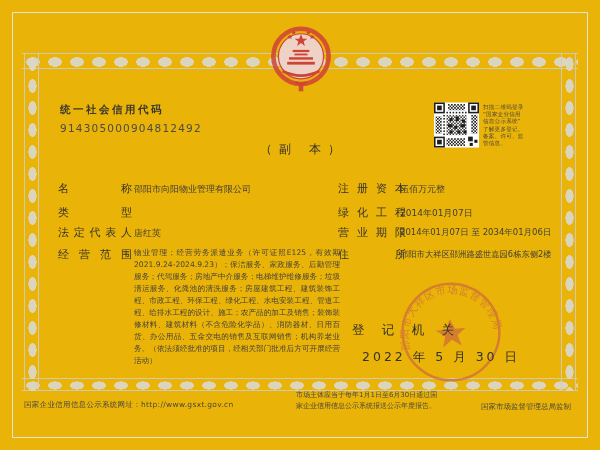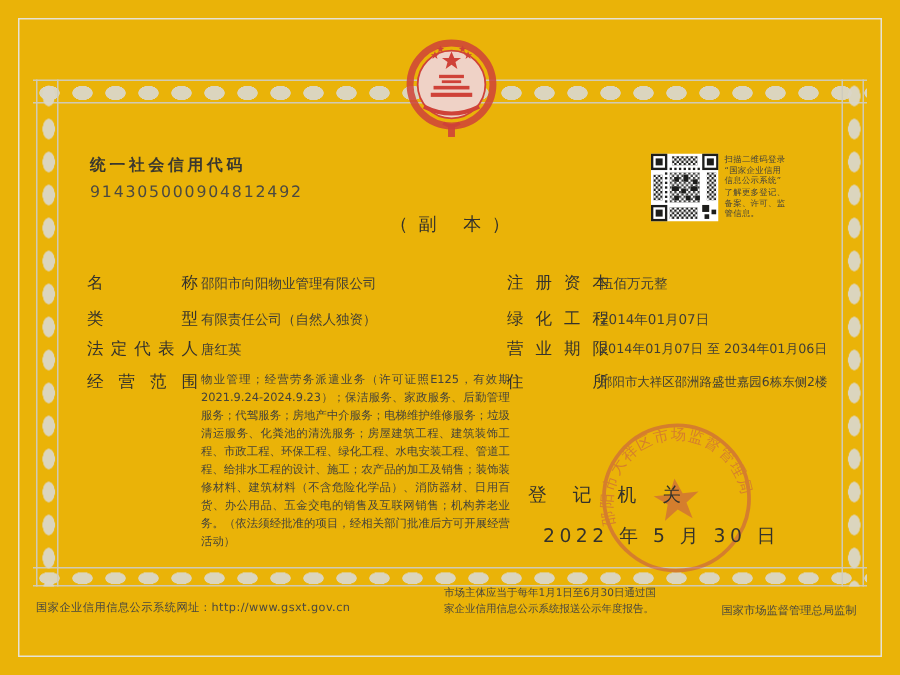--- a/index.html
+++ b/index.html
@@ -162,21 +162,20 @@
     <div>信息公示系统”</div>
     <div>了解更多登记、</div>
     <div>备案、许可、监</div>
     <div>管信息。</div>
   </div>
 
   <div class="flabel l" style="top:181px">名称</div>
   <div class="fvalue l" style="top:183px">邵阳市向阳物业管理有限公司</div>
 
   <div class="flabel l" style="top:205px">类型</div>
-  <div class="fvalue l" style="top:207px">有限责任公司（自然人独资）</div>
 
   <div class="flabel l" style="top:225px">法定代表人</div>
   <div class="fvalue l" style="top:227px">唐红英</div>
 
   <div class="flabel l" style="top:247px">经营范围</div>
   <div class="fvalue l scope" style="top:247px">物业管理；经营劳务派遣业务（许可证照E125，有效期2021.9.24-2024.9.23）；保洁服务、家政服务、后勤管理服务；代驾服务；房地产中介服务；电梯维护维修服务；垃圾清运服务、化粪池的清洗服务；房屋建筑工程、建筑装饰工程、市政工程、环保工程、绿化工程、水电安装工程、管道工程、给排水工程的设计、施工；农产品的加工及销售；装饰装修材料、建筑材料（不含危险化学品）、消防器材、日用百货、办公用品、五金交电的销售及互联网销售；机构养老业务。（依法须经批准的项目，经相关部门批准后方可开展经营活动）</div>
 
   <div class="flabel r" style="top:181px">注册资本</div>
   <div class="fvalue r" style="top:183px">伍佰万元整</div>
 

